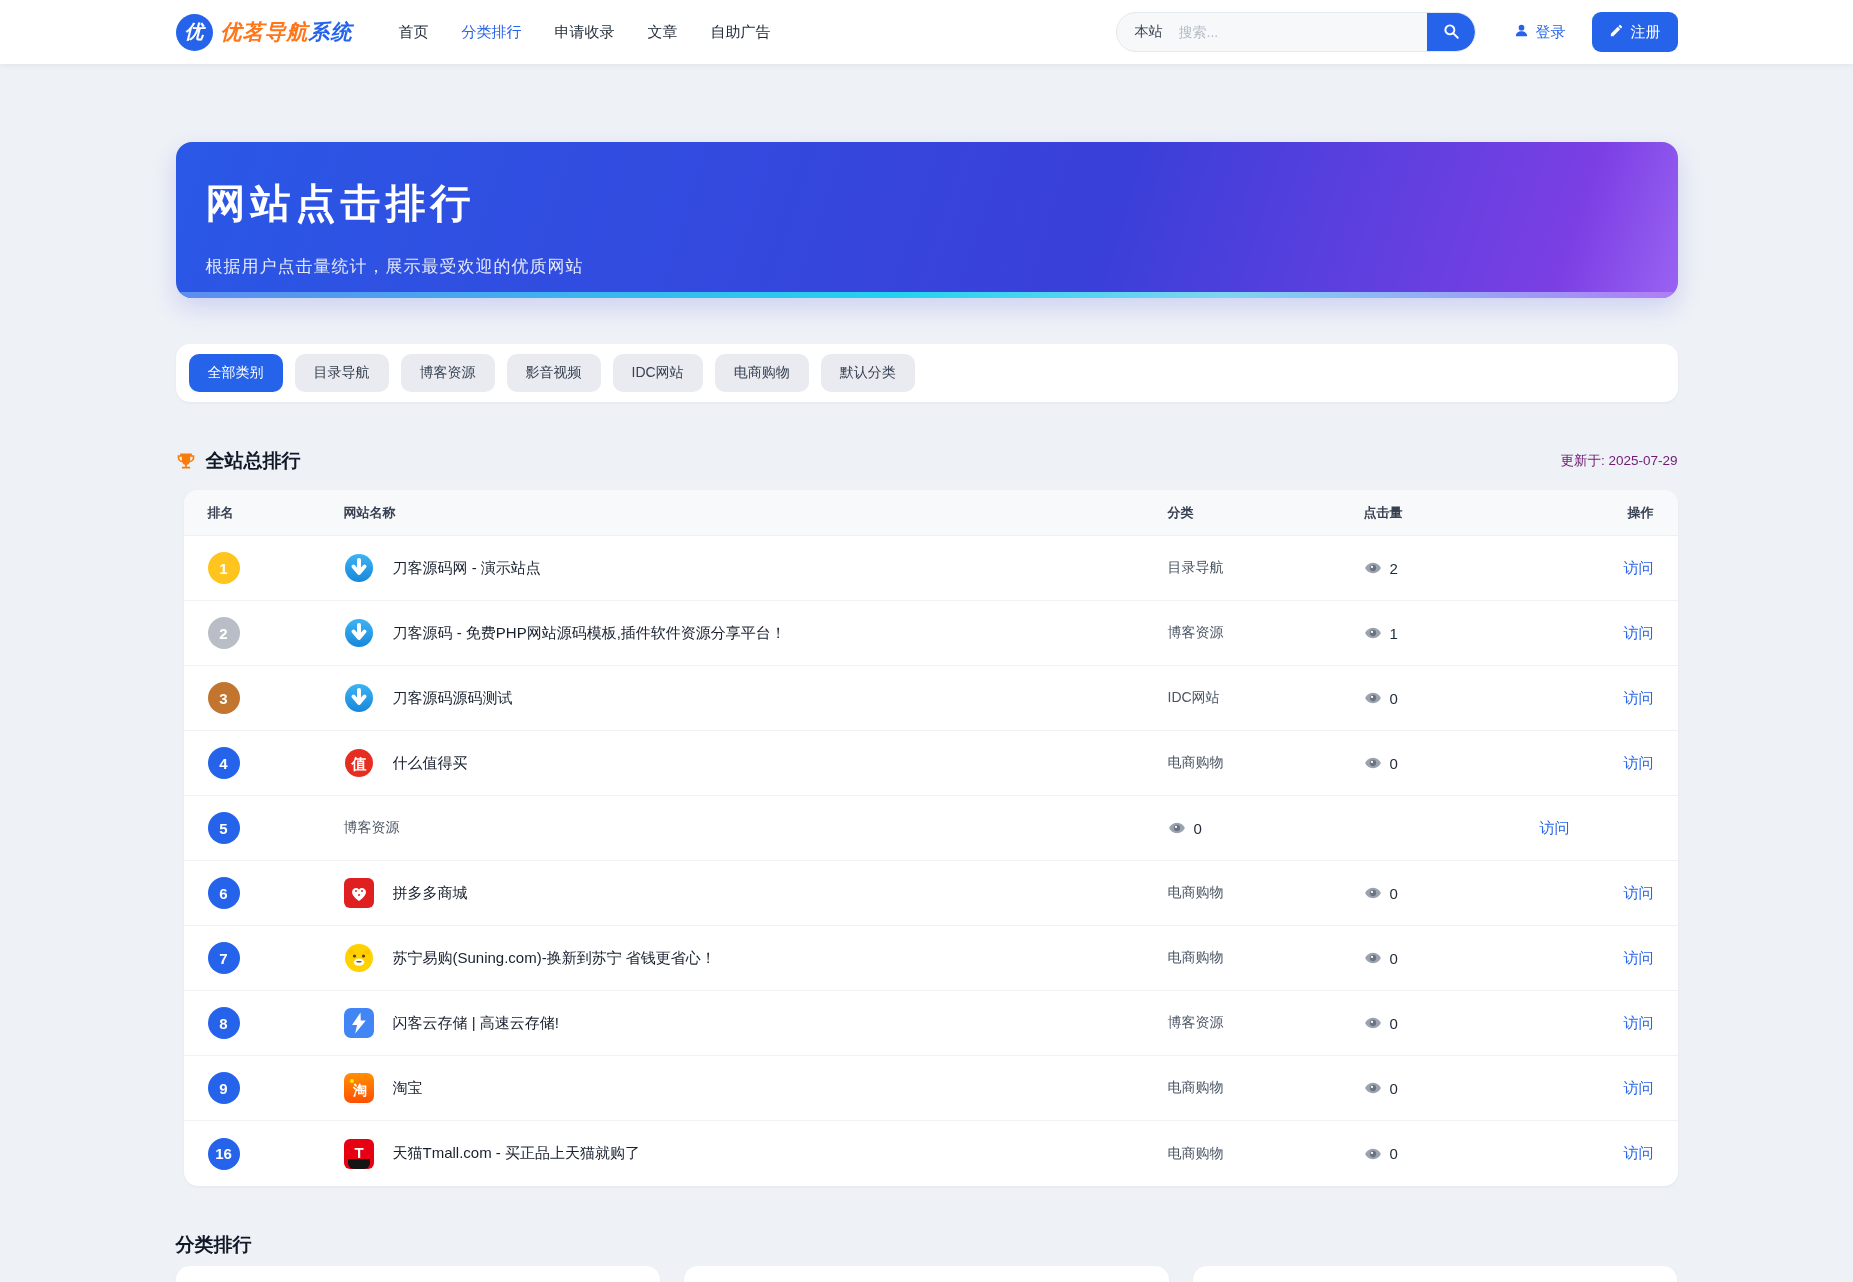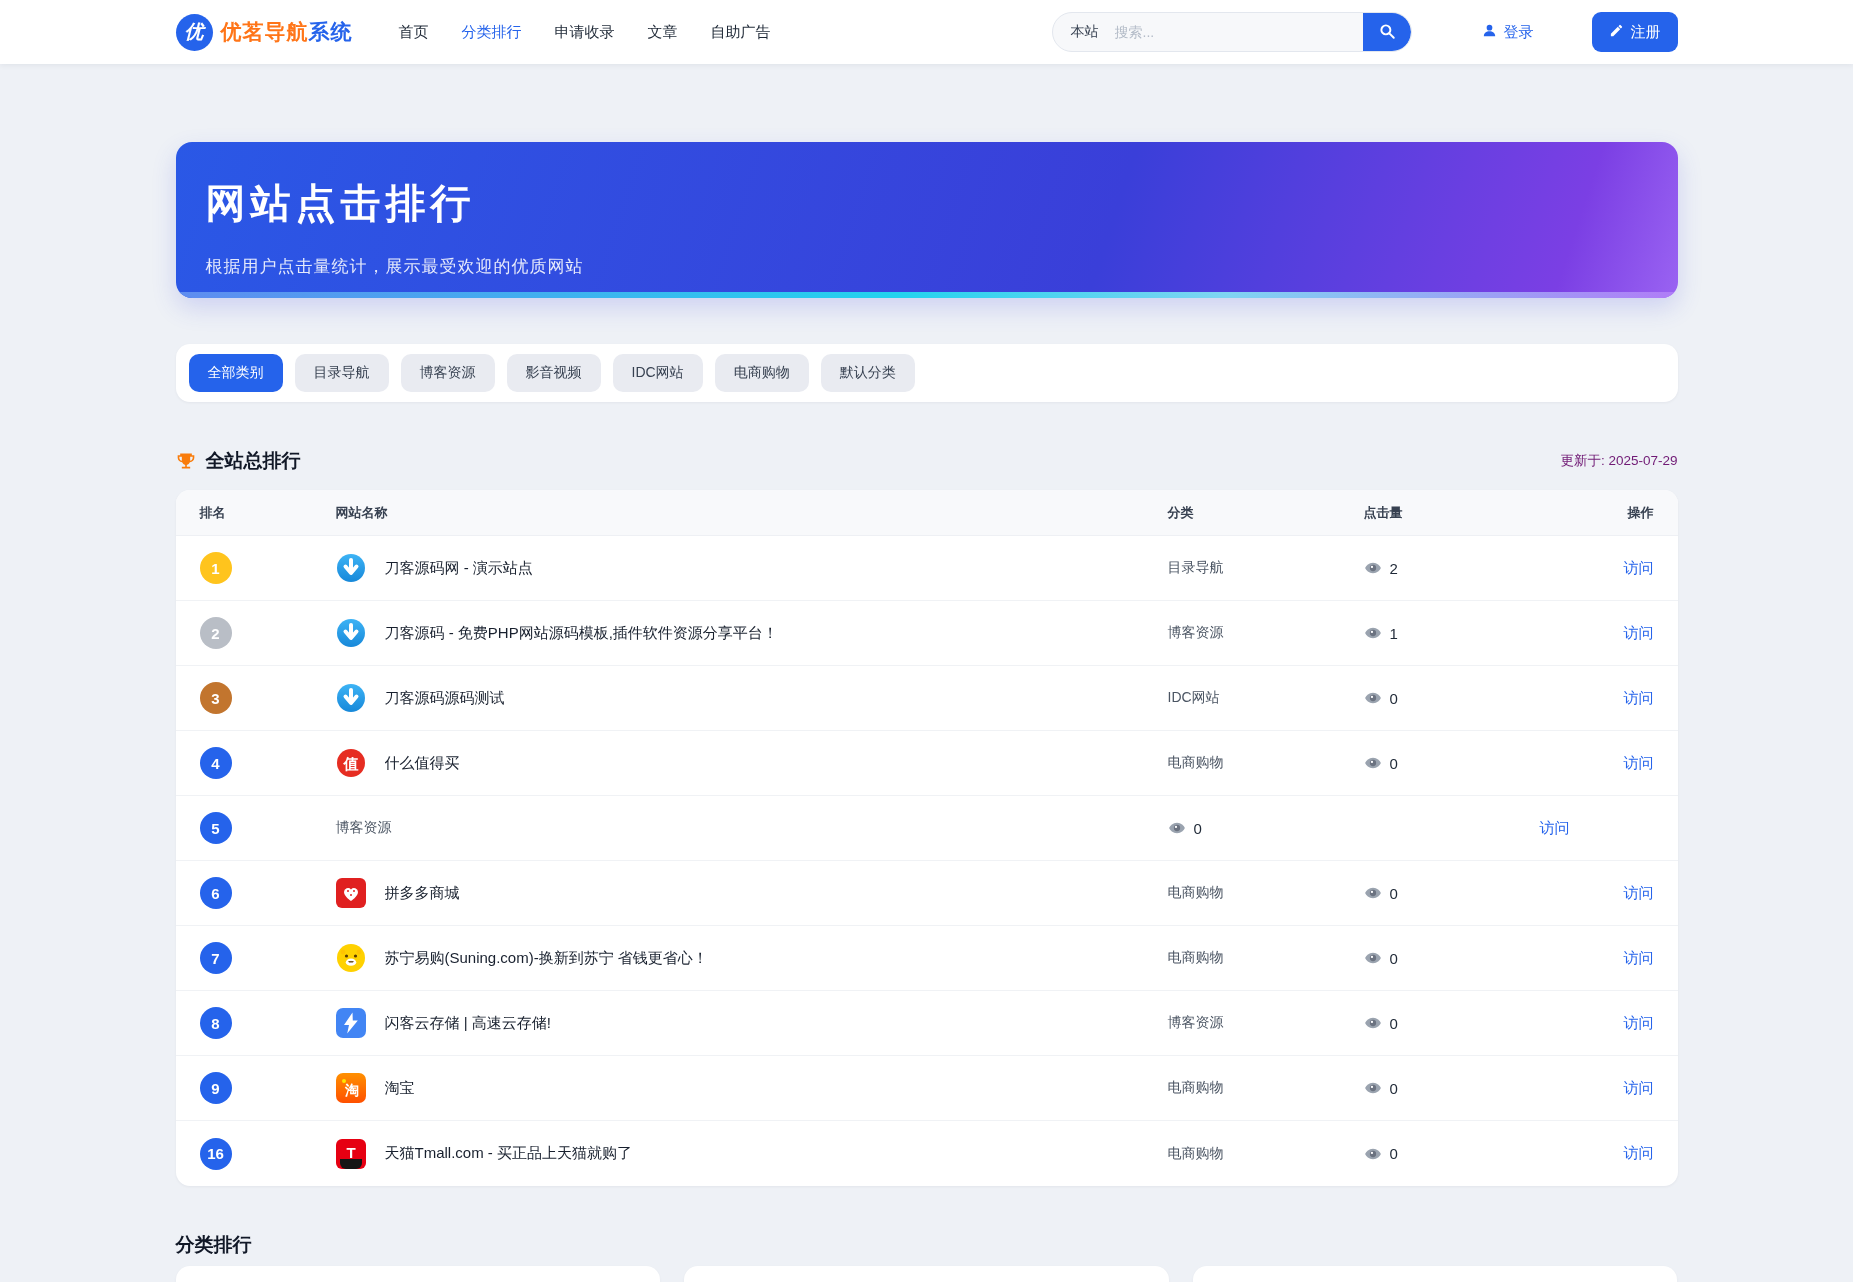--- a/index.html
+++ b/index.html
@@ -16,27 +16,27 @@
     font-family:"Liberation Sans","DejaVu Sans",sans-serif;
   }
   .container{width:1502px;margin:0 auto;}
 
   
   header{background:#fff;height:64px;box-shadow:0 1px 6px rgba(15,23,42,.07);position:relative;z-index:5;}
   .header-inner{display:flex;align-items:center;height:64px;}
   .brand{display:flex;align-items:center;gap:8px;cursor:pointer;}
   .logo-circle{width:37px;height:37px;border-radius:50%;background:var(--accent);color:#fff;
     display:flex;align-items:center;justify-content:center;font-size:19px;font-weight:bold;font-style:italic;}
-  .brand-text{font-size:21px;font-weight:800;letter-spacing:1px;white-space:nowrap;}
+  .brand-text{font-size:21px;font-weight:800;font-style:italic;letter-spacing:1px;white-space:nowrap;}
   .brand-orange{color:#ff7518;}
   .brand-blue{color:var(--accent);}
   nav{display:flex;gap:33px;margin-left:46px;}
   .nav-link{font-size:15px;color:#1f2937;text-decoration:none;cursor:pointer;}
   .nav-link.active{color:var(--accent);font-weight:500;}
-  .header-right{margin-left:auto;display:flex;gap:32px;}
+  .header-right{margin-left:auto;display:flex;}
   .search-bar{display:flex;align-items:center;width:360px;height:40px;background:#f7f8fa;
     border:1px solid #e3e7ee;border-radius:20px;overflow:hidden;}
   .search-scope{padding:0 14px 0 18px;font-size:14px;color:#374151;cursor:pointer;white-space:nowrap;}
   .search-bar input{flex:1;border:none;outline:none;background:transparent;font-size:14px;color:#374151;min-width:0;}
   .search-bar input::placeholder{color:#b4bcc8;}
   .search-btn{width:48px;height:40px;border:none;background:var(--accent);cursor:pointer;
     display:flex;align-items:center;justify-content:center;border-radius:0 20px 20px 0;}
   .login-link{display:flex;align-items:center;gap:6px;margin-left:37px;color:var(--accent);
     font-size:15px;text-decoration:none;cursor:pointer;}
   .register-btn{display:flex;align-items:center;gap:7px;margin-left:26px;height:40px;padding:0 17px;
@@ -58,21 +58,21 @@
     background:#e9ebf1;color:#374151;font-size:14px;cursor:pointer;white-space:nowrap;}
   .chip.active{background:var(--accent);color:#fff;}
 
   
   .rank-header{margin-top:46px;display:flex;align-items:center;justify-content:space-between;}
   .rank-title{display:flex;align-items:center;gap:10px;font-size:19px;font-weight:700;color:#111827;}
   .rank-title svg{display:block;}
   .updated{font-size:13.5px;color:#701a75;}
 
   .table-card{margin-top:16px;background:#fff;border-radius:14px;overflow:hidden;
-    box-shadow:0 1px 3px rgba(15,23,42,.05);}
+    box-shadow:0 1px 3px rgba(15,23,42,.05);margin-left:8px;}
   .trow{display:grid;grid-template-columns:136px 1fr 196px 206px 84px;align-items:center;padding:0 24px;}
   .thead{height:46px;background:#f8f9fb;border-bottom:1px solid #eef0f4;
     font-size:13px;font-weight:700;color:#374151;}
   .col-action{text-align:right;}
   .row{height:65px;border-bottom:1px solid #f0f2f5;}
   .row:last-child{border-bottom:none;}
   .rank-badge{width:32px;height:32px;border-radius:50%;color:#fff;font-weight:700;font-size:15px;
     display:flex;align-items:center;justify-content:center;}
   .tier-gold{background:var(--gold);}
   .tier-silver{background:var(--silver);}

